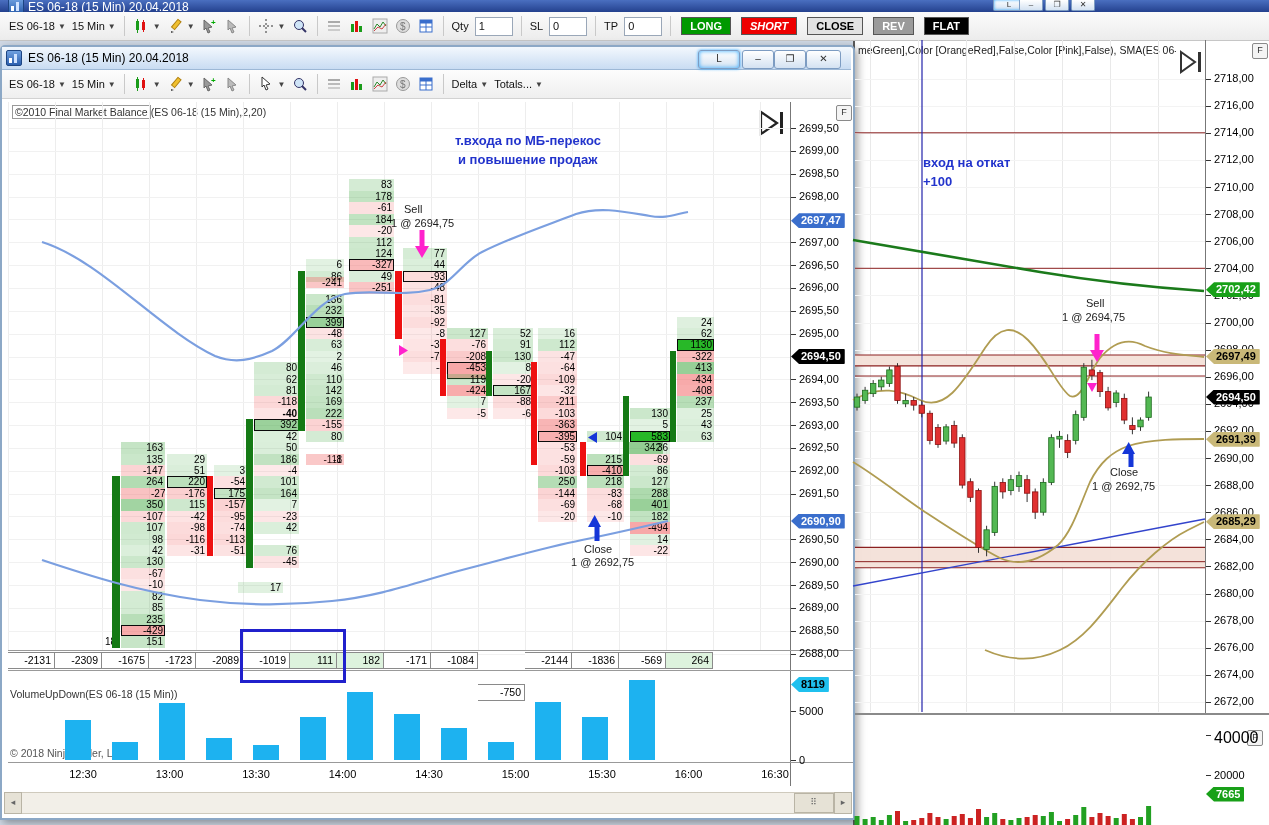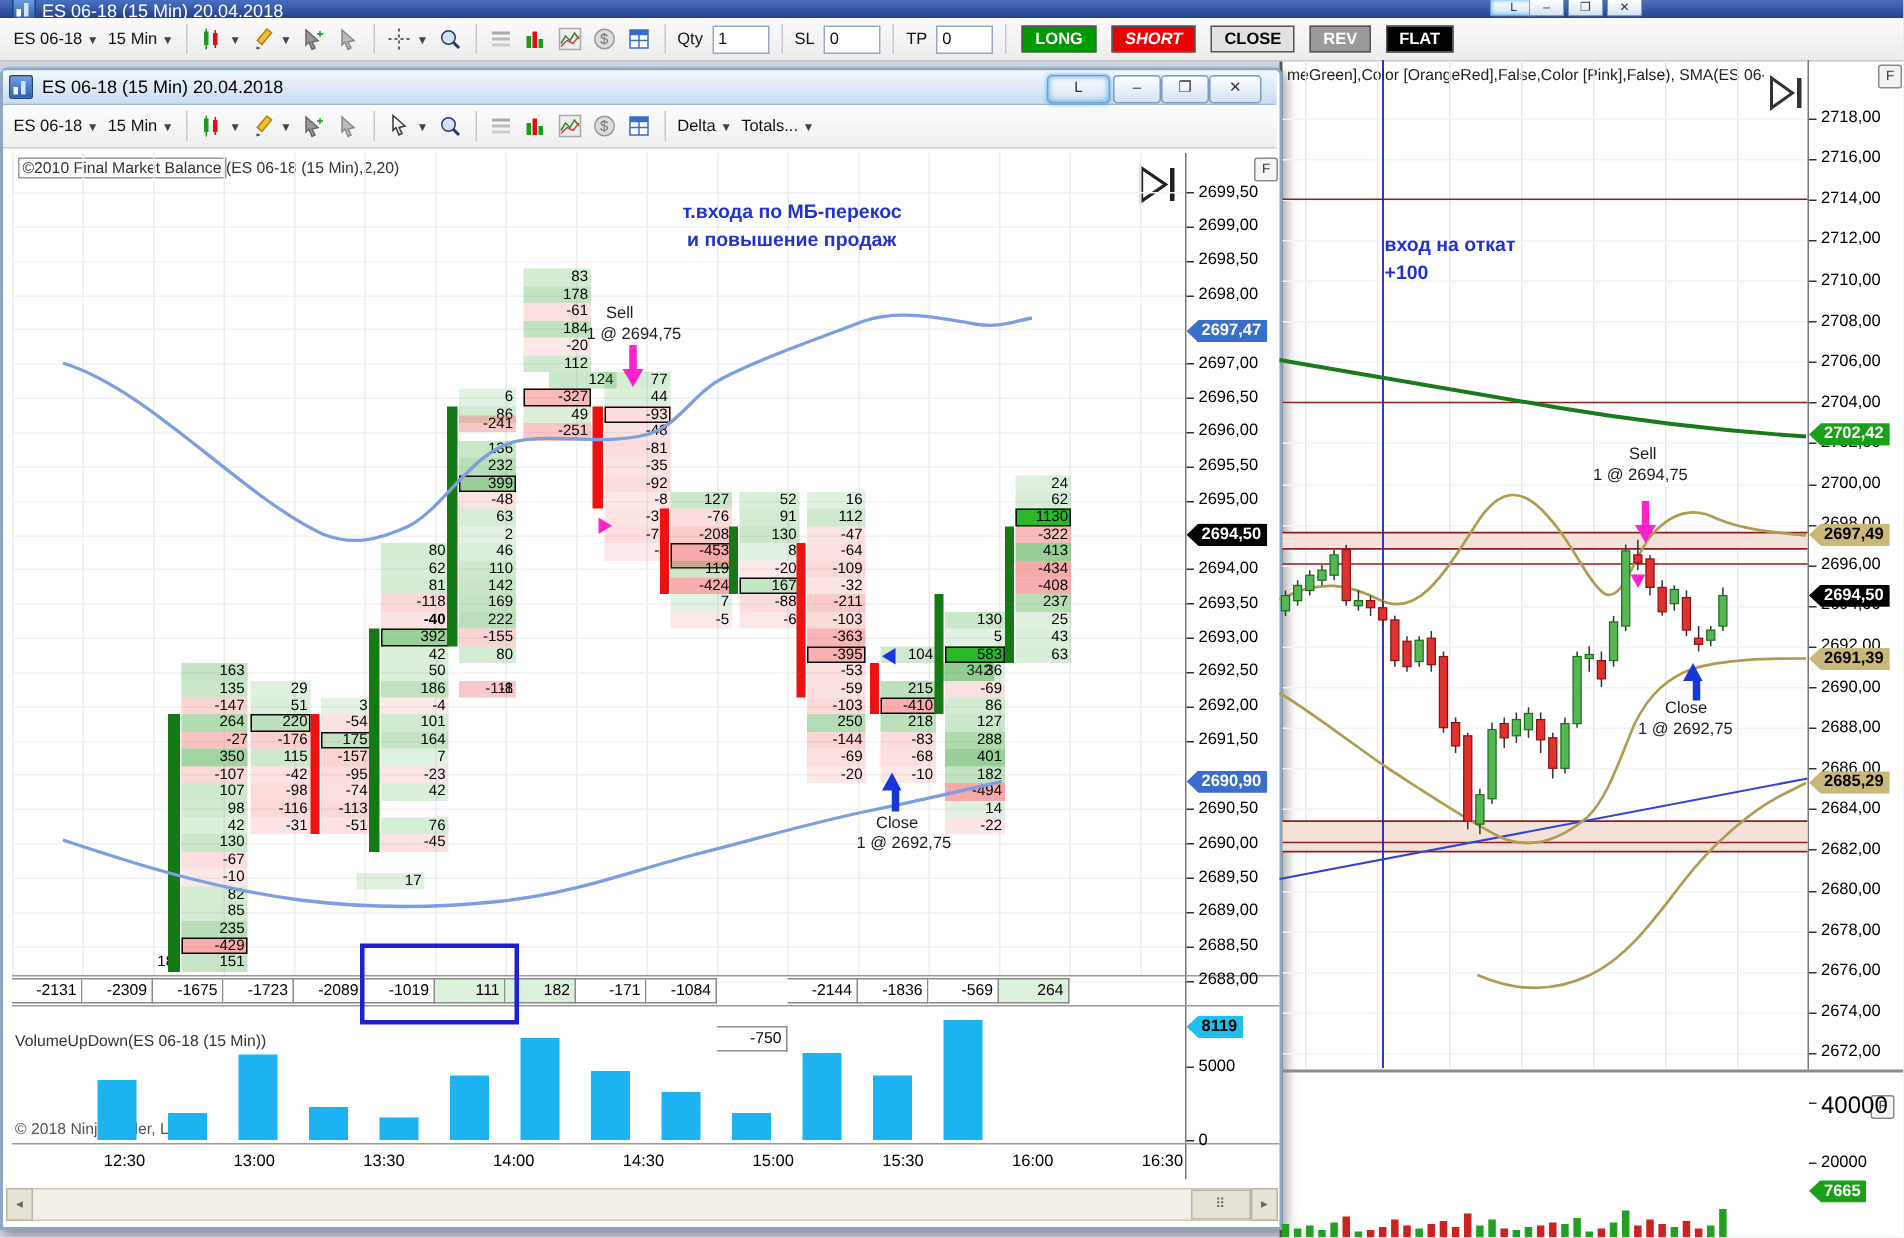--- a/index.html
+++ b/index.html
@@ -498,21 +498,21 @@
     <div class="fp-cell" style="position: absolute; left: 306px; top: 419.338px; width: 38px; height: 11.425px; line-height: 11.425px; background: rgba(242, 110, 110, 0.306);">-155</div>
     <div class="fp-cell" style="position: absolute; left: 306px; top: 430.763px; width: 38px; height: 11.425px; line-height: 11.425px; background: rgba(70, 170, 70, 0.23);">80</div>
     <div class="fp-cell" style="position: absolute; left: 306px; top: 454px; width: 38px; height: 11.425px; line-height: 11.425px; background: rgba(242, 110, 110, 0.263);">-111</div>
     <div class="fp-cell" style="position: absolute; left: 306px; top: 453.613px; width: 38px; height: 11.425px; line-height: 11.425px; background: rgba(242, 110, 110, 0.157);">-8</div>
     <div class="fp-cell" style="position: absolute; left: 349px; top: 179.412px; width: 45px; height: 11.425px; line-height: 11.425px; background: rgba(70, 170, 70, 0.23);">83</div>
     <div class="fp-cell" style="position: absolute; left: 349px; top: 190.838px; width: 45px; height: 11.425px; line-height: 11.425px; background: rgba(70, 170, 70, 0.33);">178</div>
     <div class="fp-cell" style="position: absolute; left: 349px; top: 202.263px; width: 45px; height: 11.425px; line-height: 11.425px; background: rgba(242, 110, 110, 0.21);">-61</div>
     <div class="fp-cell" style="position: absolute; left: 349px; top: 213.688px; width: 45px; height: 11.425px; line-height: 11.425px; background: rgba(70, 170, 70, 0.333);">184</div>
     <div class="fp-cell" style="position: absolute; left: 349px; top: 225.112px; width: 45px; height: 11.425px; line-height: 11.425px; background: rgba(242, 110, 110, 0.17);">-20</div>
     <div class="fp-cell" style="position: absolute; left: 349px; top: 236.537px; width: 45px; height: 11.425px; line-height: 11.425px; background: rgba(70, 170, 70, 0.263);">112</div>
-    <div class="fp-cell" style="position: absolute; left: 349px; top: 247.963px; width: 45px; height: 11.425px; line-height: 11.425px; background: rgba(70, 170, 70, 0.275); margin-left: 17px;">124</div>
+    <div class="fp-cell" style="position: absolute; left: 349px; top: 247.963px; width: 45px; height: 11.425px; line-height: 11.425px; background: rgba(70, 170, 70, 0.275);">124</div>
     <div class="fp-cell fp-box" style="position: absolute; left: 349px; top: 259.388px; width: 45px; height: 11.425px; line-height: 11.425px; background: rgba(242, 110, 110, 0.48);">-327</div>
     <div class="fp-cell" style="position: absolute; left: 349px; top: 270.812px; width: 45px; height: 11.425px; line-height: 11.425px; background: rgba(70, 170, 70, 0.2);">49</div>
     <div class="fp-cell" style="position: absolute; left: 349px; top: 282.238px; width: 45px; height: 11.425px; line-height: 11.425px; background: rgba(242, 110, 110, 0.4);">-251</div>
     <div style="position: absolute; left: 395px; top: 270.812px; width: 7px; height: 68.55px; background: rgb(238, 17, 17);"></div>
     <div class="fp-cell" style="position: absolute; left: 403px; top: 247.963px; width: 44px; height: 11.425px; line-height: 11.425px; background: rgba(70, 170, 70, 0.227);">77</div>
     <div class="fp-cell" style="position: absolute; left: 403px; top: 259.388px; width: 44px; height: 11.425px; line-height: 11.425px; background: rgba(70, 170, 70, 0.192);">44</div>
     <div class="fp-cell fp-box" style="position: absolute; left: 403px; top: 270.812px; width: 44px; height: 11.425px; line-height: 11.425px; background: rgba(242, 110, 110, 0.243);">-93</div>
     <div class="fp-cell" style="position: absolute; left: 403px; top: 282.238px; width: 44px; height: 11.425px; line-height: 11.425px; background: rgba(242, 110, 110, 0.196);">-48</div>
     <div class="fp-cell" style="position: absolute; left: 403px; top: 293.663px; width: 44px; height: 11.425px; line-height: 11.425px; background: rgba(242, 110, 110, 0.23);">-81</div>
     <div class="fp-cell" style="position: absolute; left: 403px; top: 305.088px; width: 44px; height: 11.425px; line-height: 11.425px; background: rgba(242, 110, 110, 0.184);">-35</div>

